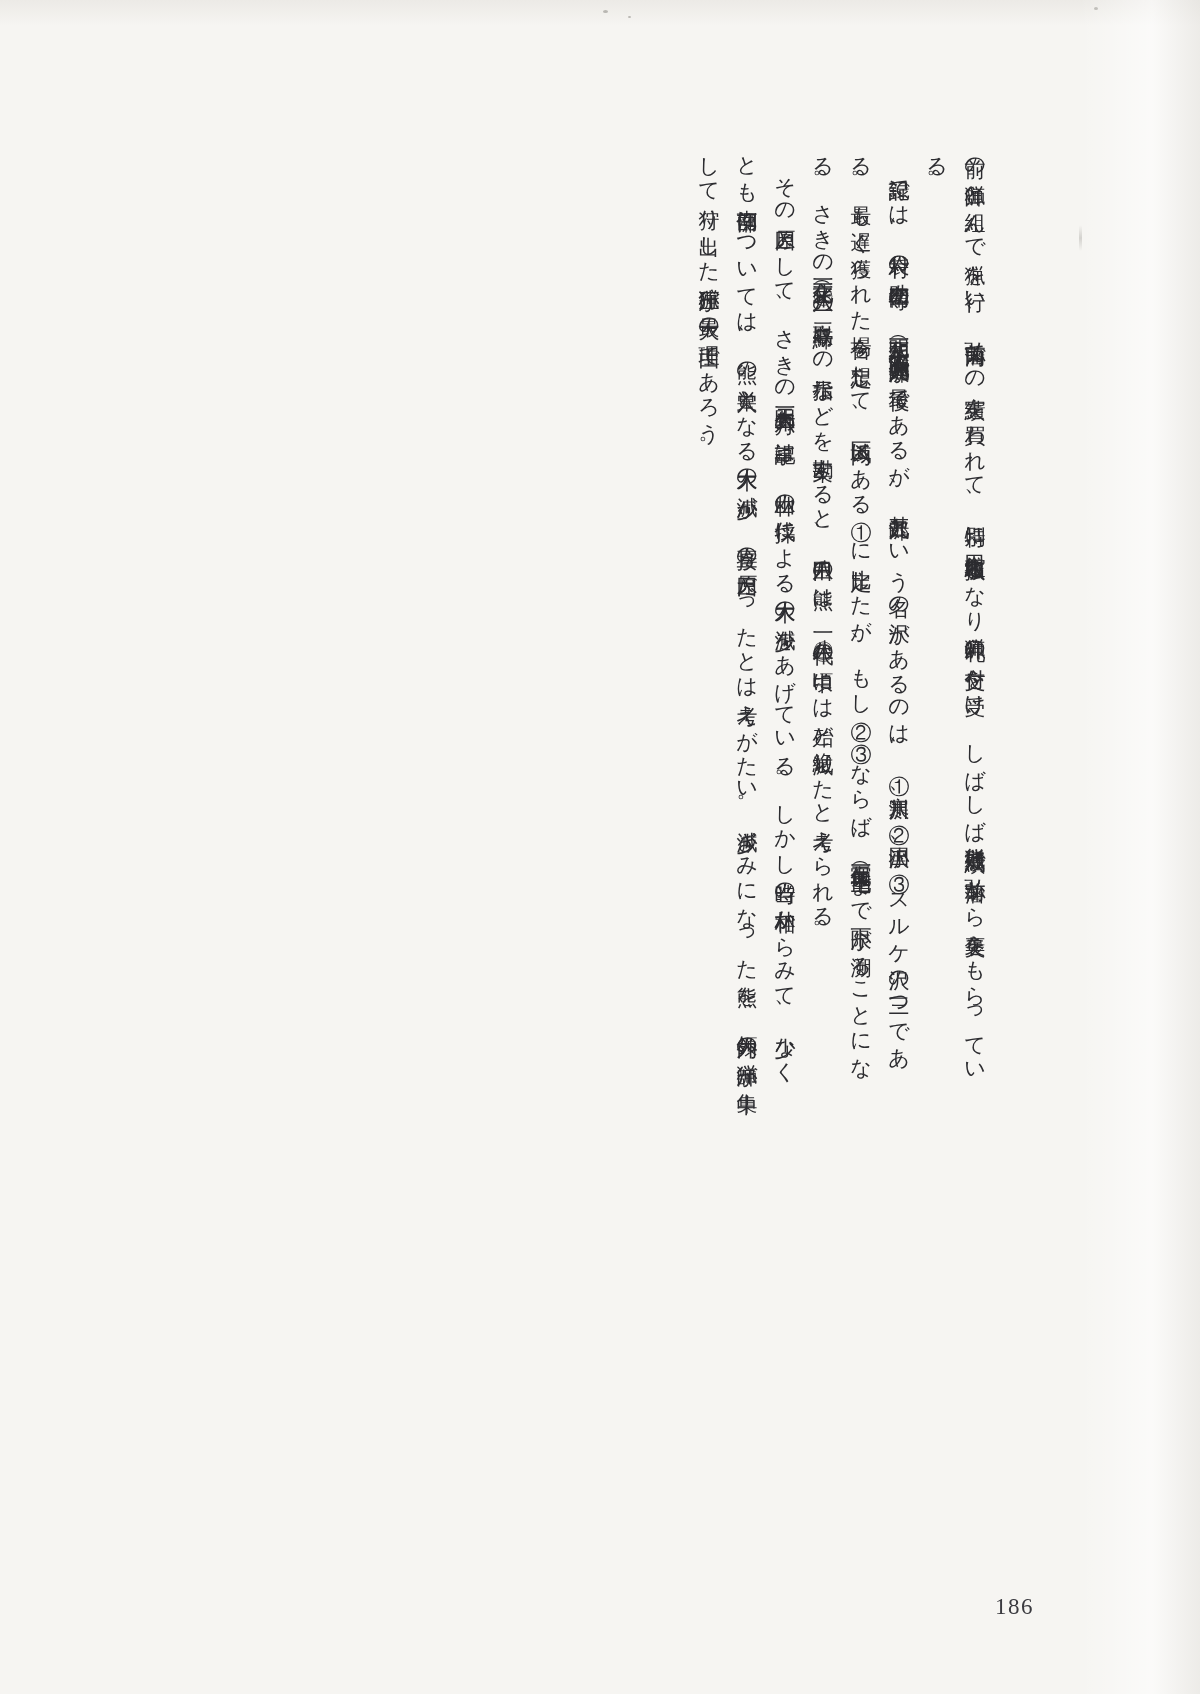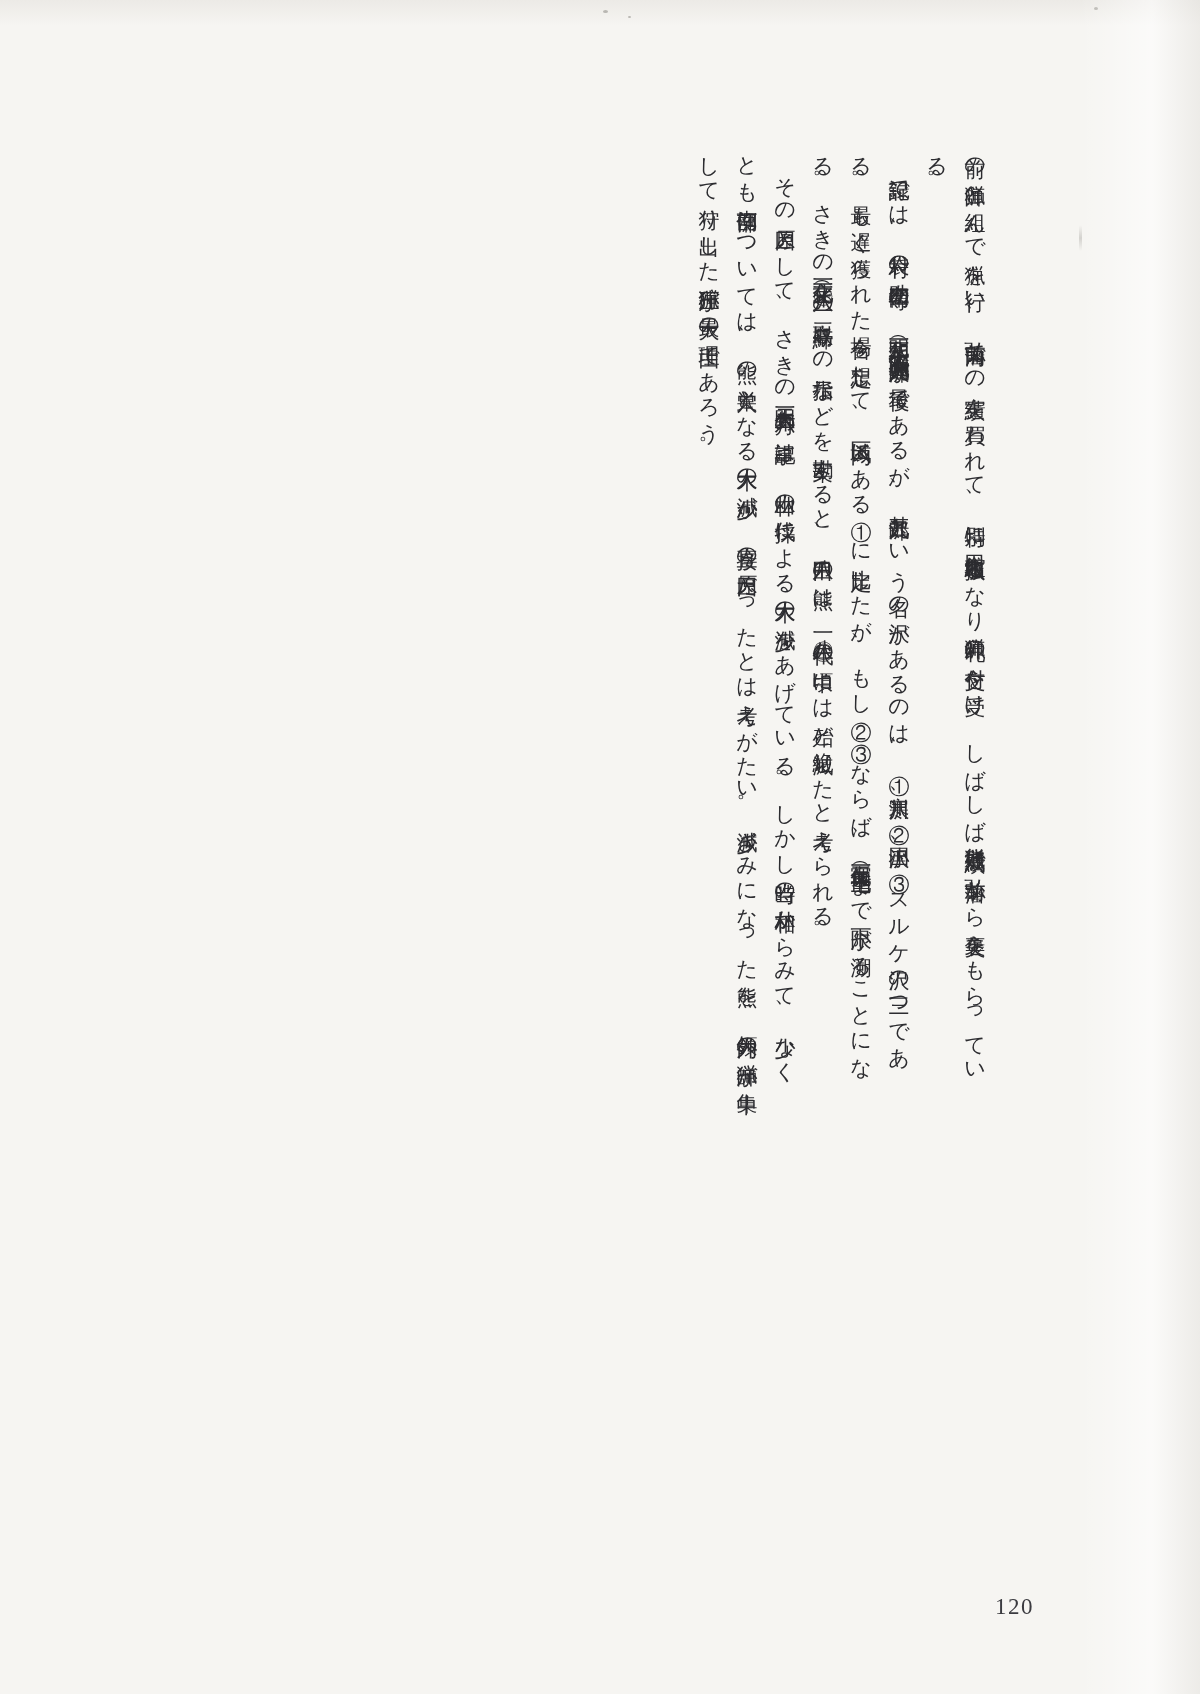--- a/index.html
+++ b/index.html
@@ -81,15 +81,15 @@
   <div class="speck s2"></div>
   <div class="speck s3"></div>
   <div class="smudge"></div>
 
   <div class="vtext">
     <p>前の猟師と組んで猟を行い、弘前藩内での実績を買われて、特別に田舎館組取扱となり猟師札の交付を受け、しばしば熊猟好成績で弘前藩から褒美をもらっている。</p>
     <p class="indent">記録では、袋村の助左衛門等の、明和八年（一七七一）浅瀬石山甚九郎沢が最後であるが、甚九郎沢という名の沢があるのは、①寒川沢、②小国沢、③スルケ沢の三つである。最も遅く獲られた場合を想定して、区域内にある①に比定したが、もし②③ならば、寛保三年（一七四三）まで下限が溯ることになる。さきの文化一〇年（一八一三）の三嵩取締りの指示などを勘案すると、八甲田の熊は、一八〇〇年代の中頃には殆ど絶滅したと考えられる。</p>
     <p class="indent">その原因として、さきの天明六年一二月の記事は、山林の伐採による大木の減少をあげている。しかし当時の林相からみて、少なくとも南部側については、熊の巣穴となる大木の減少が、直接の原因だったとは考えがたい。減少ぎみになった熊を、領内外の猟師が集中して狩り出した狩猟圧が最大の理由であろう。</p>
   </div>
 
-  <div class="page-number">120</div>
+  <div class="page-number">186</div>
 
 </div>
 
 </body></html>

